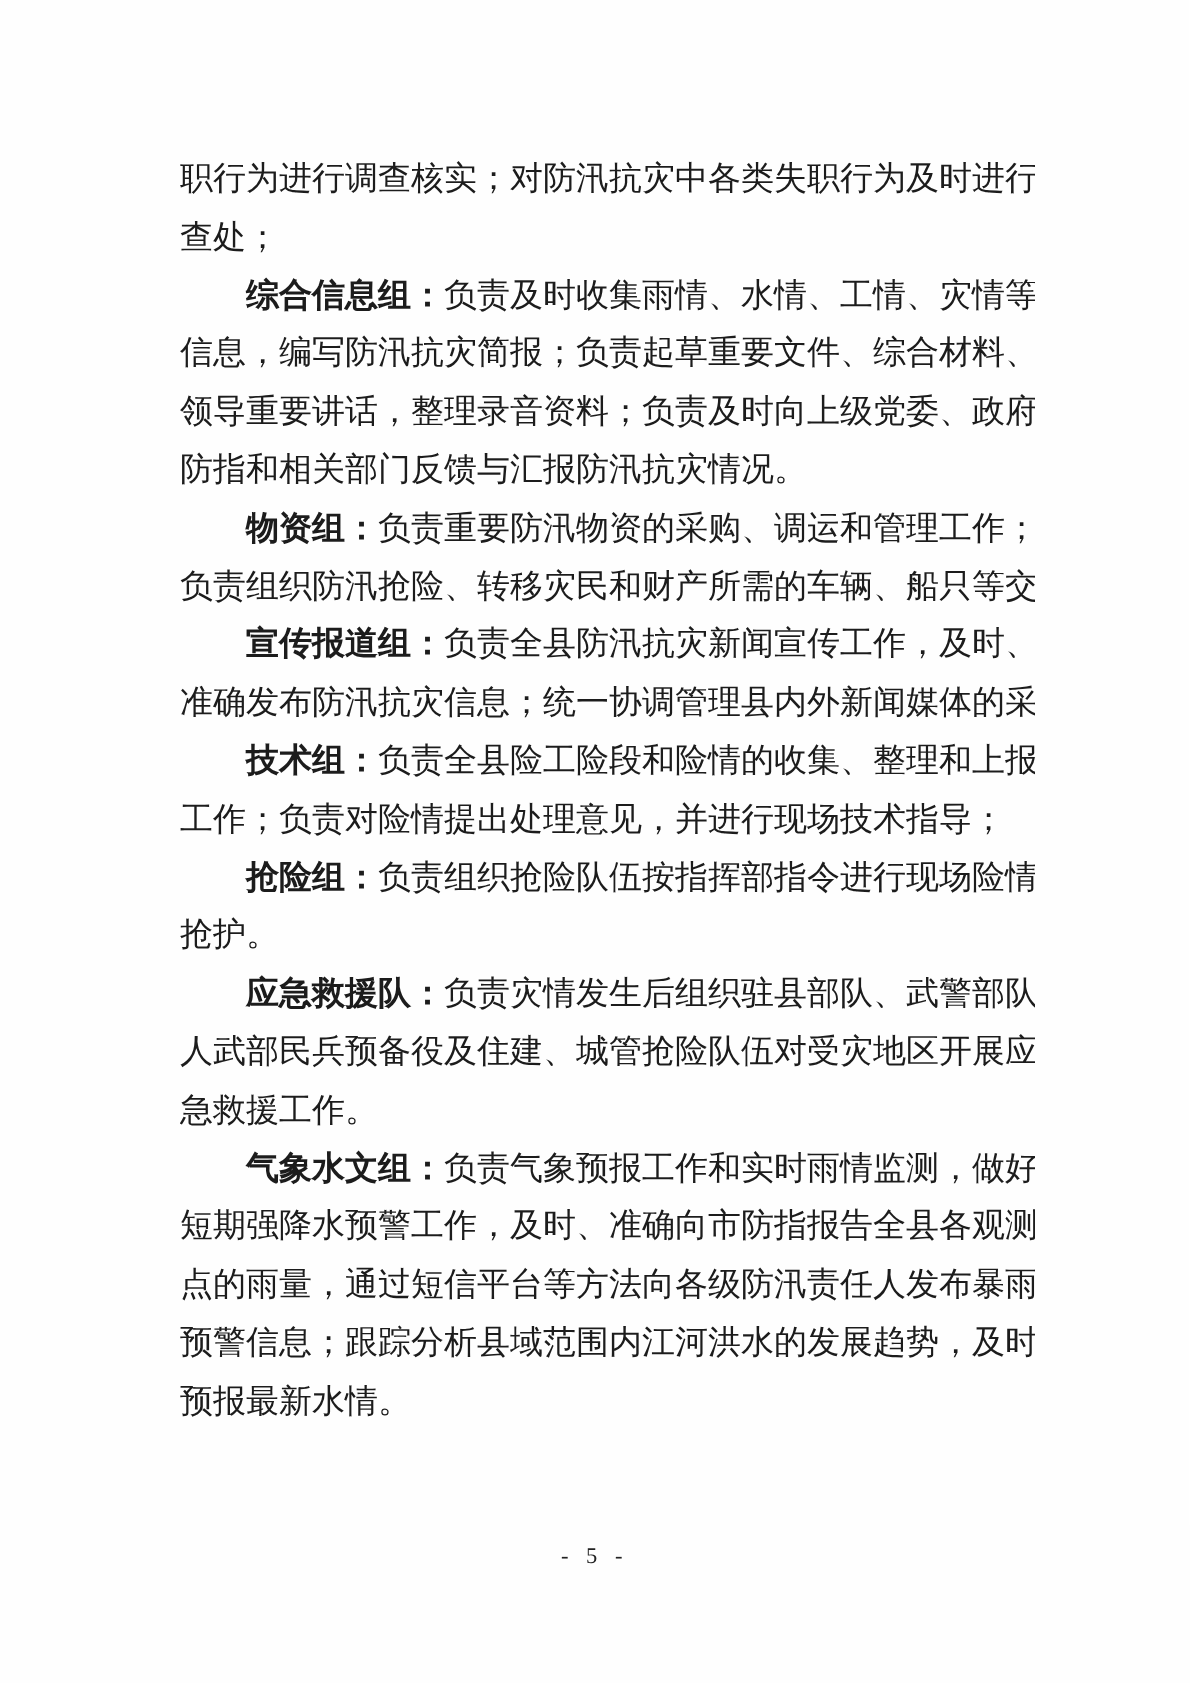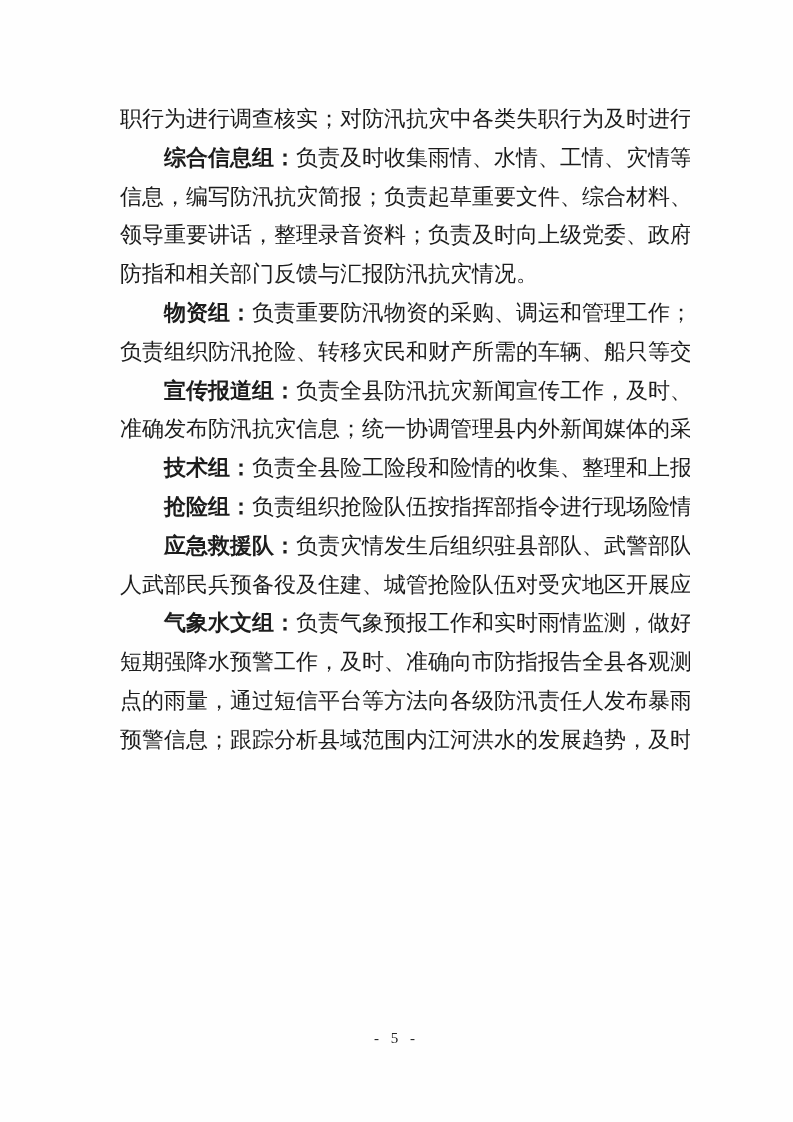--- a/index.html
+++ b/index.html
@@ -61,20 +61,21 @@
         <span>类</span>
         <span>失</span>
         <span>职</span>
         <span>行</span>
         <span>为</span>
         <span>及</span>
         <span>时</span>
         <span>进</span>
         <span>行</span>
       </div>
+    <div class="line"><span class="b"></span><span>查处；</span></div>
     <div class="line ind jfy">
         <span class="b">综</span>
         <span class="b">合</span>
         <span class="b">信</span>
         <span class="b">息</span>
         <span class="b">组</span>
         <span class="b">：</span>
         <span>负</span>
         <span>责</span>
         <span>及</span>
@@ -278,20 +279,21 @@
         <span>的</span>
         <span>收</span>
         <span>集</span>
         <span>、</span>
         <span>整</span>
         <span>理</span>
         <span>和</span>
         <span>上</span>
         <span>报</span>
       </div>
+    <div class="line"><span class="b"></span><span>工作；负责对险情提出处理意见，并进行现场技术指导；</span></div>
     <div class="line ind jfy">
         <span class="b">抢</span>
         <span class="b">险</span>
         <span class="b">组</span>
         <span class="b">：</span>
         <span>负</span>
         <span>责</span>
         <span>组</span>
         <span>织</span>
         <span>抢</span>
@@ -304,20 +306,21 @@
         <span>部</span>
         <span>指</span>
         <span>令</span>
         <span>进</span>
         <span>行</span>
         <span>现</span>
         <span>场</span>
         <span>险</span>
         <span>情</span>
       </div>
+    <div class="line"><span class="b"></span><span>抢护。</span></div>
     <div class="line ind jfy">
         <span class="b">应</span>
         <span class="b">急</span>
         <span class="b">救</span>
         <span class="b">援</span>
         <span class="b">队</span>
         <span class="b">：</span>
         <span>负</span>
         <span>责</span>
         <span>灾</span>
@@ -358,20 +361,21 @@
         <span>伍</span>
         <span>对</span>
         <span>受</span>
         <span>灾</span>
         <span>地</span>
         <span>区</span>
         <span>开</span>
         <span>展</span>
         <span>应</span>
       </div>
+    <div class="line"><span class="b"></span><span>急救援工作。</span></div>
     <div class="line ind jfy">
         <span class="b">气</span>
         <span class="b">象</span>
         <span class="b">水</span>
         <span class="b">文</span>
         <span class="b">组</span>
         <span class="b">：</span>
         <span>负</span>
         <span>责</span>
         <span>气</span>
@@ -468,15 +472,16 @@
         <span>水</span>
         <span>的</span>
         <span>发</span>
         <span>展</span>
         <span>趋</span>
         <span>势</span>
         <span>，</span>
         <span>及</span>
         <span>时</span>
       </div>
+    <div class="line"><span class="b"></span><span>预报最新水情。</span></div>
   </div>
   <div class="footer">- 5 -</div>
 </div>
 
 </body></html>

